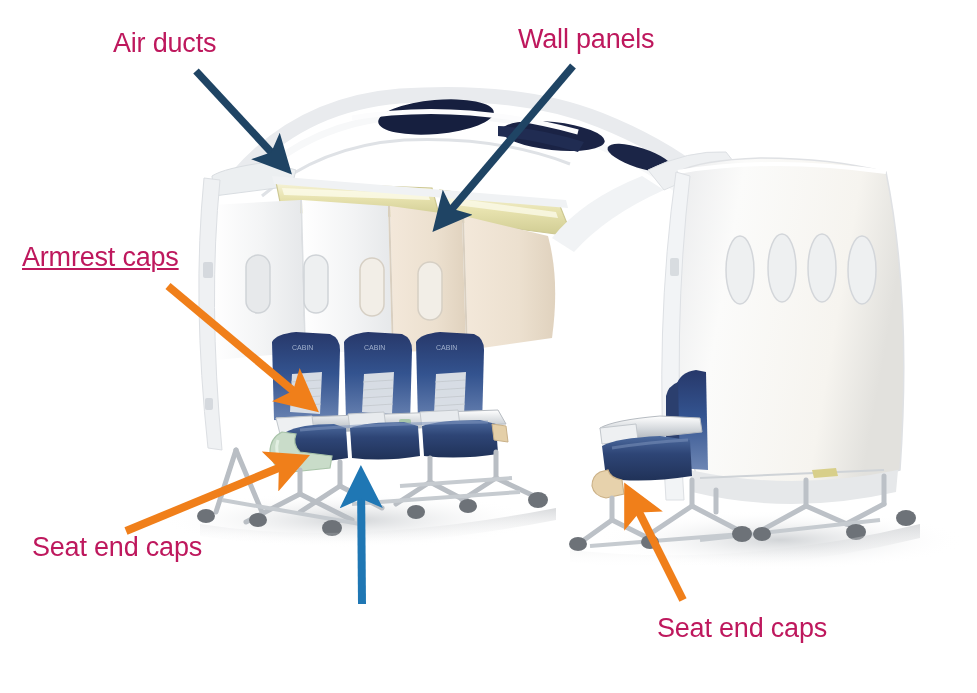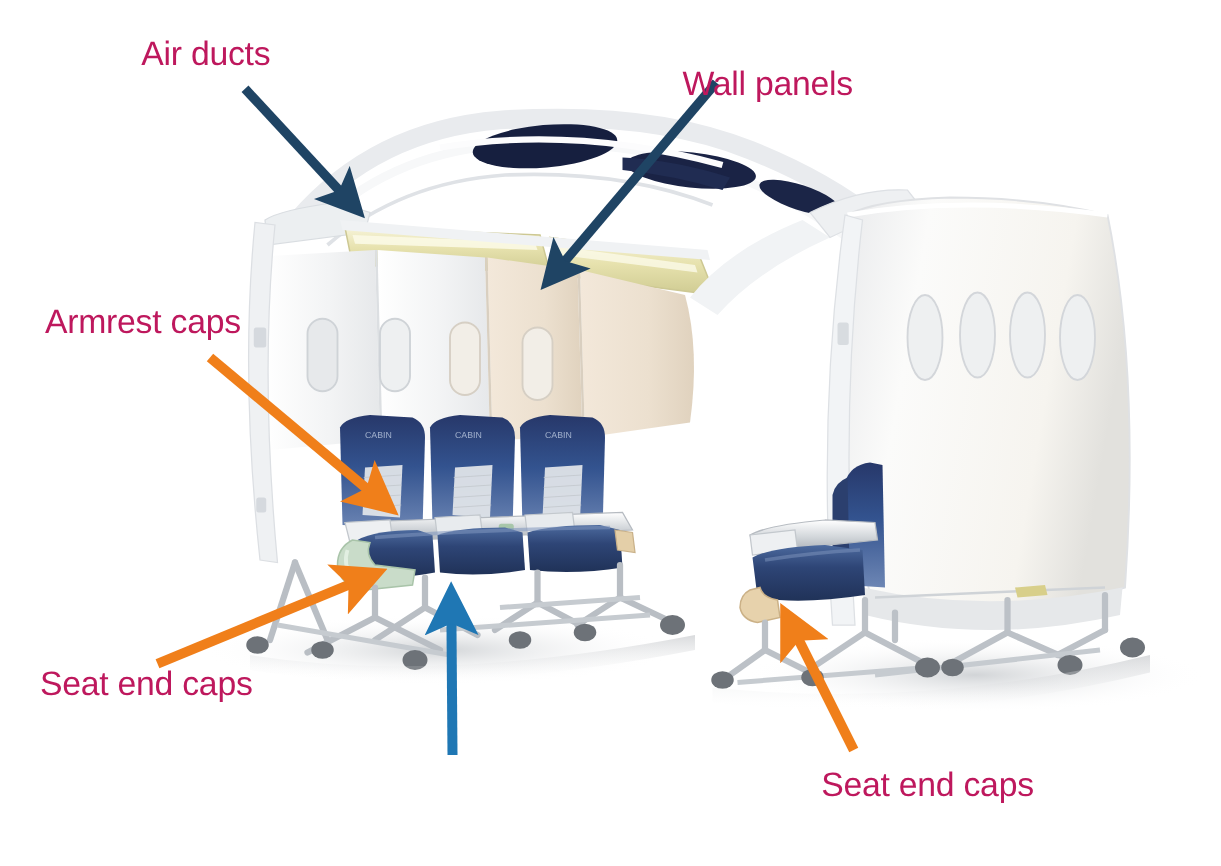--- a/index.html
+++ b/index.html
@@ -291,22 +291,22 @@
     <line x1="196" y1="71" x2="284" y2="166" stroke="#1f4464" stroke-width="7.5" marker-end="url(#mkNavy)"></line>
     <line x1="573" y1="66" x2="440" y2="223" stroke="#1f4464" stroke-width="7.5" marker-end="url(#mkNavy)"></line>
     <line x1="168" y1="286" x2="309" y2="404" stroke="#f07f1a" stroke-width="8" marker-end="url(#mkOrange)"></line>
     <line x1="126" y1="531" x2="298" y2="460" stroke="#f07f1a" stroke-width="8" marker-end="url(#mkOrange)"></line>
     <line x1="362" y1="604" x2="361" y2="478" stroke="#1f77b4" stroke-width="8" marker-end="url(#mkBlue)"></line>
     <line x1="683" y1="600" x2="630" y2="494" stroke="#f07f1a" stroke-width="8" marker-end="url(#mkOrange)"></line>
   </svg>
 
   <div class="label" style="left:113px; top:30px;">Air ducts</div>
 
-  <div class="label" style="left:546px; top:26px;margin-top:28px;">Wall panels</div>
-
-  <div class="label" style="left:36px; top:244px;">Armrest caps</div>
+  <div class="label" style="left:518px; top:26px;">Wall panels</div>
+
+  <div class="label" style="left:22px; top:244px;text-decoration:underline;">Armrest caps</div>
 
   <div class="label" style="left:32px; top:534px;">Seat end caps</div>
 
 
   <div class="label" style="left:657px; top:615px;">Seat end caps</div>
 
 </div>
 
 </body></html>

